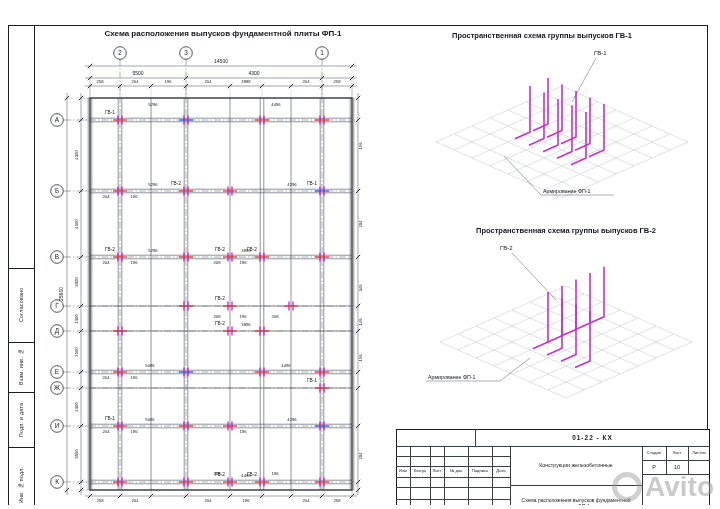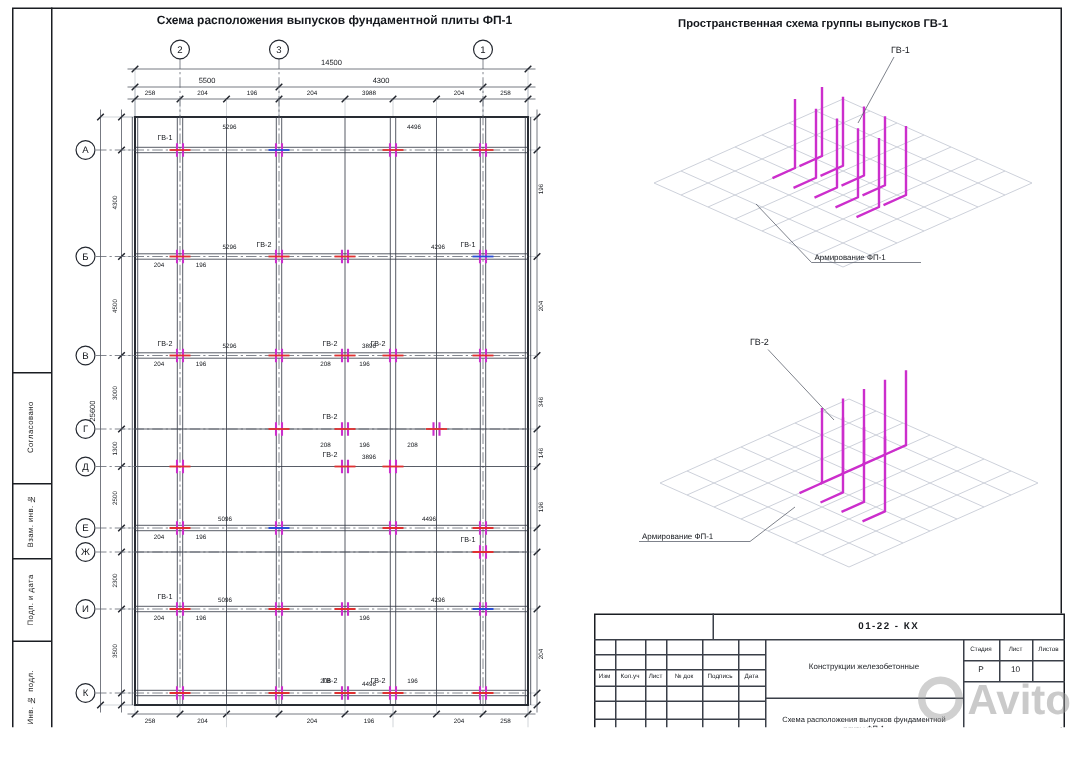--- a/index.html
+++ b/index.html
@@ -1,31 +1,31 @@
 <!DOCTYPE html>
 <html><head>
 <meta charset="utf-8">
 <style>
   html,body{margin:0;padding:0;background:#ffffff;}
   body{font-family:"Liberation Sans", sans-serif;}
-  .sheet{position:relative;width:720px;height:485px;background:#ffffff;overflow:hidden;}
+  .sheet{position:relative;width:720px;height:485px;background:#ffffff;overflow:hidden;margin-top:20px;}
   .frame{position:absolute;left:8px;top:5px;width:700px;height:497px;border:1.4px solid #1a1d22;box-sizing:border-box;}
   .stripline{position:absolute;left:34px;top:5px;height:497px;width:0;border-left:1.2px solid #1a1d22;}
   .strip-div{position:absolute;left:8px;width:26px;height:0;border-top:1px solid #1a1d22;}
   .vlab{position:absolute;left:8px;width:26px;writing-mode:vertical-rl;transform:rotate(180deg);display:flex;align-items:center;justify-content:center;font-size:5.2px;color:#222;letter-spacing:.3px;}
   .dtitle{position:absolute;text-align:center;font-weight:bold;color:#14171c;}
   svg{position:absolute;overflow:visible;}
   svg text{font-family:"Liberation Sans", sans-serif;}
   
   .tb{position:absolute;left:396px;top:409px;width:314px;height:93px;background:#fff;}
   .tb-border{position:absolute;left:0;top:0;width:314px;height:93px;border:1.3px solid #1a1d22;box-sizing:border-box;}
   .hline{position:absolute;height:0;border-top:1px solid #3a3f48;}
   .vline{position:absolute;width:0;border-left:1px solid #3a3f48;}
   .cellText{position:absolute;display:flex;align-items:center;justify-content:center;text-align:center;color:#181b20;line-height:1.15;}
-  .wm{position:absolute;right:6px;bottom:2px;display:flex;align-items:flex-start;gap:3px;z-index:60;pointer-events:none;}
+  .wm{position:absolute;right:6px;bottom:2px;display:flex;align-items:center;gap:3px;z-index:60;pointer-events:none;}
   .wm-ring{width:20px;height:20px;border:5px solid rgba(150,150,150,.45);border-radius:50%;}
   .wm-text{font-size:28px;font-weight:bold;color:rgba(150,150,150,.5);}
   .fmt{position:absolute;left:396px;top:503px;width:314px;text-align:center;font-size:4.8px;color:#333;}
 </style>
 </head>
 <body>
 
 <div class="sheet">
 
   <div class="frame"></div>
@@ -34,20 +34,21 @@
   <div class="strip-div" style="top:322px;"></div>
   <div class="strip-div" style="top:372px;"></div>
   <div class="strip-div" style="top:427px;"></div>
   <div class="vlab" style="top:248px;height:74px;">Согласовано</div>
   <div class="vlab" style="top:322px;height:50px;">Взам. инв. №</div>
   <div class="vlab" style="top:372px;height:55px;">Подп. и дата</div>
   <div class="vlab" style="top:427px;height:75px;">Инв. № подл.</div>
 
   <div class="dtitle" style="left:58px;top:9px;width:330px;font-size:8px;">Схема расположения выпусков фундаментной плиты ФП-1</div>
   <div class="dtitle" style="left:396px;top:11px;width:292px;font-size:7.5px;">Пространственная схема группы выпусков ГВ-1</div>
+  <div class="dtitle" style="left:420px;top:206px;width:292px;font-size:7.5px;">Пространственная схема группы выпусков ГВ-2</div>
 
   <svg id="plan-svg" style="left:36px;top:6px;" width="382" height="497" viewBox="0 0 382 497">
       <line x1="49" y1="40" x2="321" y2="40" stroke="#343945" stroke-width="0.45"></line>
       <line x1="51.8" y1="42.2" x2="56.2" y2="37.8" stroke="#20242c" stroke-width="1"></line>
       <line x1="54" y1="40" x2="54" y2="72" stroke="#9ba1ab" stroke-width="0.3"></line>
       <line x1="313.8" y1="42.2" x2="318.2" y2="37.8" stroke="#20242c" stroke-width="1"></line>
       <line x1="316" y1="40" x2="316" y2="72" stroke="#9ba1ab" stroke-width="0.3"></line>
       <line x1="49" y1="52" x2="321" y2="52" stroke="#343945" stroke-width="0.45"></line>
       <line x1="51.8" y1="54.2" x2="56.2" y2="49.8" stroke="#20242c" stroke-width="1"></line>
       <line x1="54" y1="52" x2="54" y2="72" stroke="#9ba1ab" stroke-width="0.3"></line>

